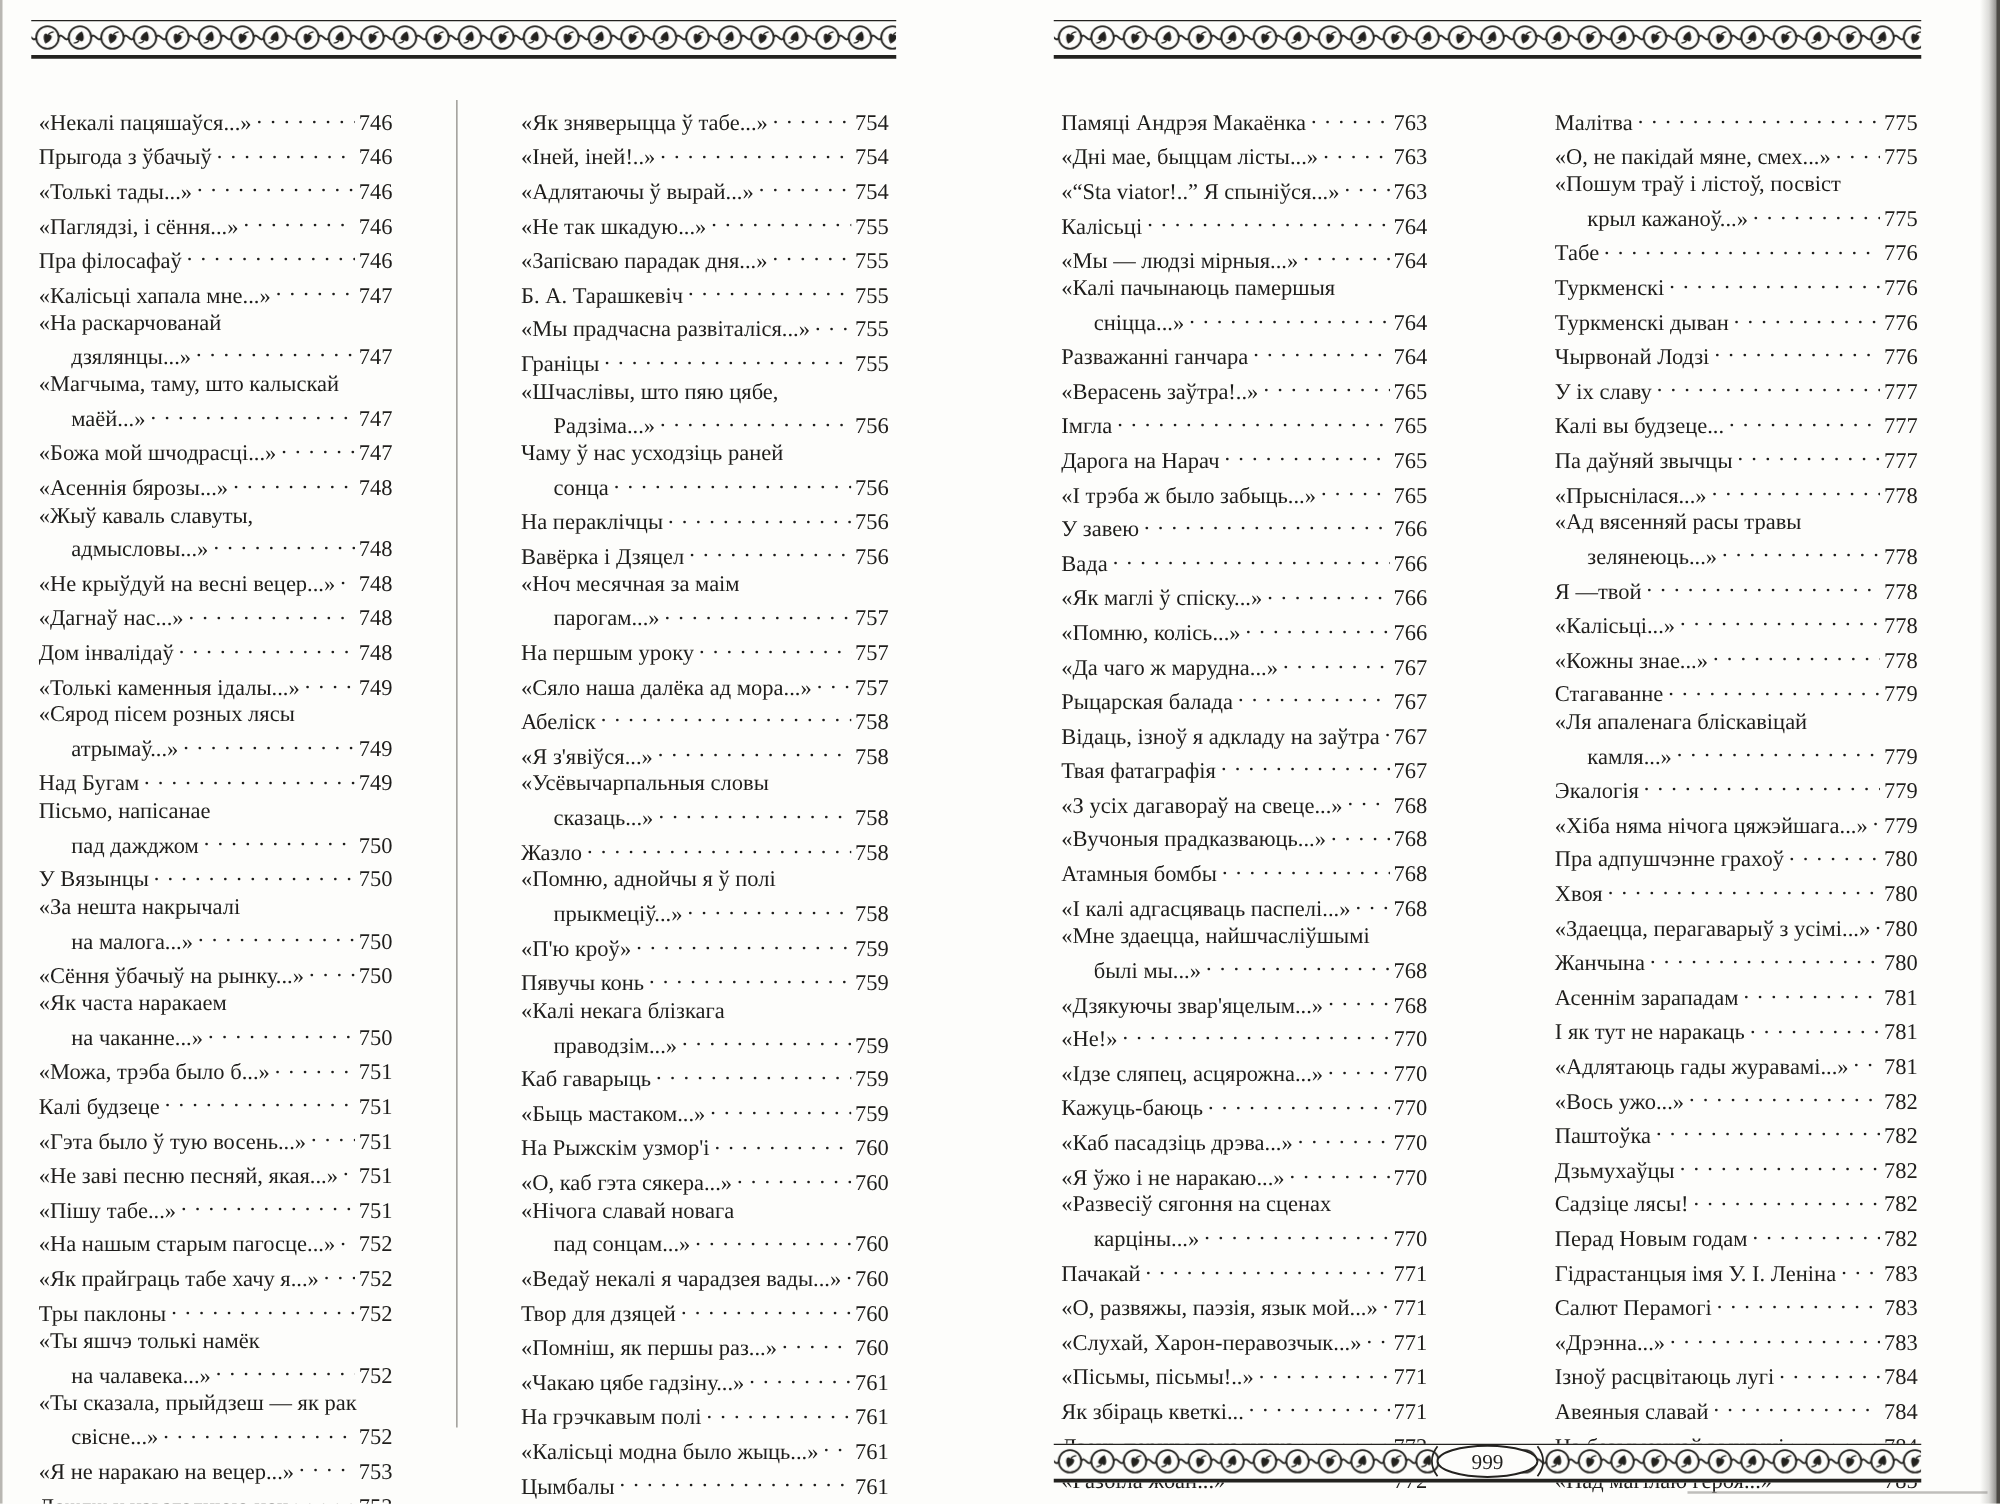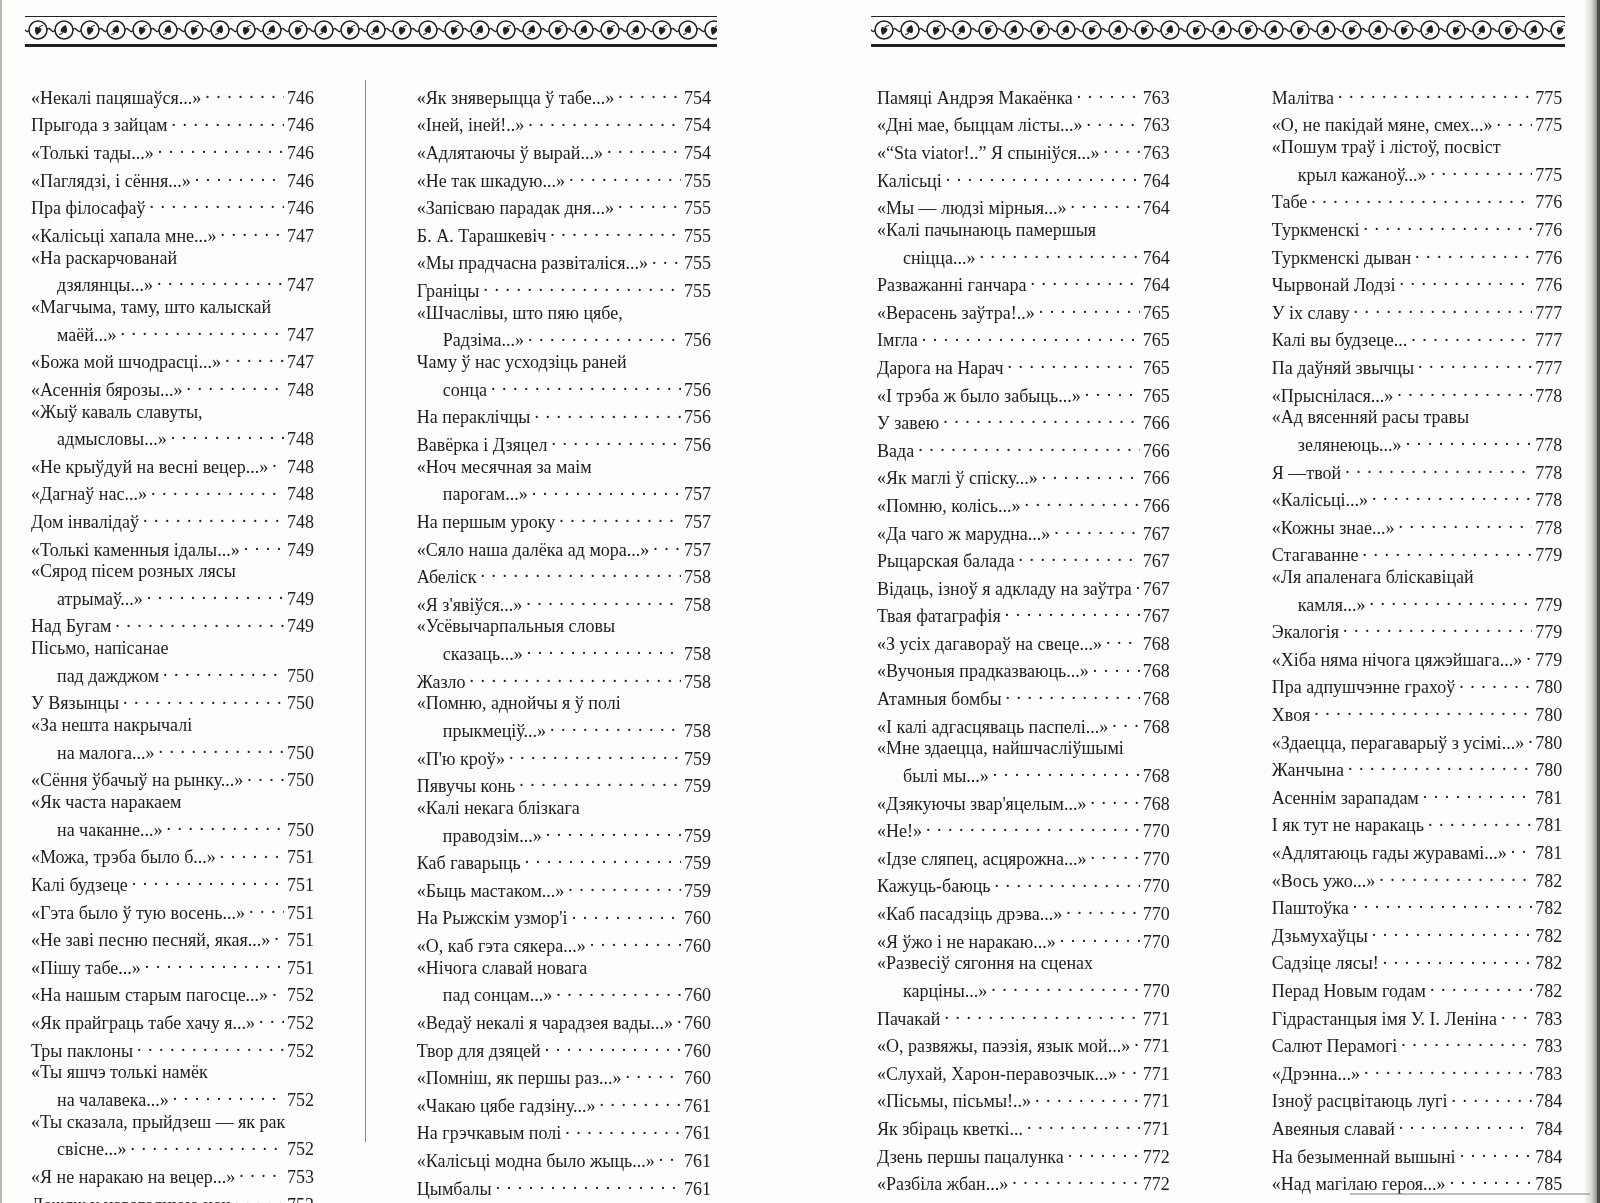--- a/index.html
+++ b/index.html
@@ -15,21 +15,21 @@
   .edge-left { position:absolute; left:0; top:0; width:2px; height:100%; background:#b9b7b2; }
   .edge-right {
     position:absolute; right:0; top:0; width:16px; height:100%;
     background:linear-gradient(to right, rgba(120,118,112,0) 0%, rgba(120,118,112,.25) 55%, rgba(60,58,54,.55) 100%);
     border-right:3px solid #4a4843;
   }
   .edge-bottom-right { position:absolute; right:10px; bottom:8px; width:240px; height:2px; background:#8d8b86; opacity:.55; }
 
   .page { position:absolute; top:0; height:100%; }
   .page-left  { left:25px;  width:692px; }
-  .page-right { left:843px; width:694px;margin-left:28px; }
+  .page-right { left:843px; width:694px; }
 
   
   .ornament {
     position:absolute; left:0; right:0; height:31px;
     border-top:1.5px solid #23221f;
     border-bottom:3px solid #23221f;
     background:#fdfdfb;
   }
   .ornament-top { top:16px; }
   .ornament-bottom { bottom:17px; }
@@ -98,21 +98,21 @@
     <div class="toc-col first">
         <div class="entry">
           <div class="line">
             <span class="t">«Некалі пацяшаўся...»</span>
             <span class="leader"></span>
             <span class="pg">746</span>
           </div>
         </div>
         <div class="entry">
           <div class="line">
-            <span class="t">Прыгода з зайцам</span>
+            <span class="t">Прыгода з ўбачыў</span>
             <span class="leader"></span>
             <span class="pg">746</span>
           </div>
         </div>
         <div class="entry">
           <div class="line">
             <span class="t">«Толькі тады...»</span>
             <span class="leader"></span>
             <span class="pg">746</span>
           </div>
@@ -1205,17 +1205,28 @@
         <div class="entry">
           <div class="line">
             <span class="t">Аб перажытым</span>
             <span class="leader"></span>
             <span class="pg">785</span>
           </div>
         </div>
       </div>
   </div>
 
+  <div class="ornament ornament-bottom">
+    <svg class="band">
+        <rect width="100%" height="26" fill="url(#vine)"></rect>
+      </svg>
+    <svg class="cartouche" viewBox="0 0 100 32">
+      <path d="M10,4 Q1,16 10,28" fill="none" stroke="#23221f" stroke-width="1.4"></path>
+      <path d="M90,4 Q99,16 90,28" fill="none" stroke="#23221f" stroke-width="1.4"></path>
+      <ellipse cx="50" cy="16" rx="40" ry="12.5" fill="#fdfdfb" stroke="#23221f" stroke-width="1.6"></ellipse>
+      <text x="50" y="22" text-anchor="middle">999</text>
+    </svg>
+  </div>
 </div>
 
 <div class="edge-left"></div>
 <div class="edge-right"></div>
 <div class="edge-bottom-right"></div>
 
 </body></html>

